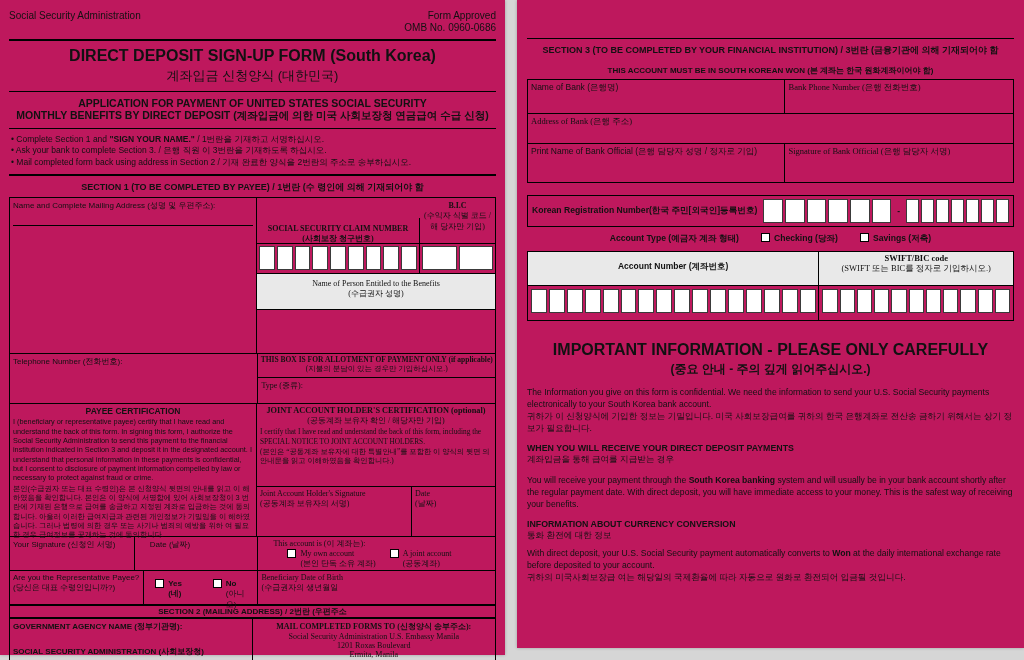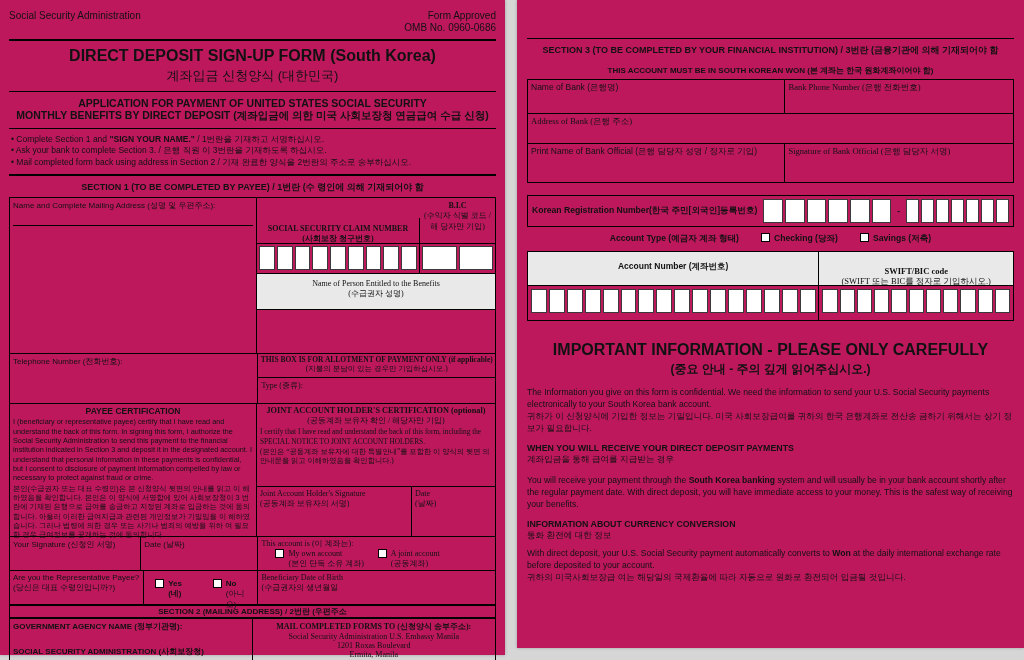--- a/index.html
+++ b/index.html
@@ -169,21 +169,21 @@
             <div>(공동계좌 보유자의 서명)</div>
           </div>
           <div class="c" style="width:83px;">
             <div>Date</div>
             <div>(날짜)</div>
           </div>
         </div>
       </div>
     </div>
 
-    <div class="row" style="height:34px;">
+    <div class="row" style="height:34px;gap:12px;">
       <div class="c" style="width:132px;">
         <span>Your Signature (신청인 서명)</span>
       </div>
       <div class="c" style="width:118px;">
         <span>Date (날짜)</span>
       </div>
       <div class="c" style="width:238px; padding:1px 3px;">
         <div>This account is (이 계좌는):</div>
         <div style="display:flex; gap:14px; padding-left:14px;">
           <div class="cbrow">
@@ -313,21 +313,21 @@
       <span class="cb"></span>
       <span class="b">Savings (저축)</span>
     </span>
   </div>
 
   <div class="tbl">
     <div class="row" style="height:34px;">
       <div class="c shade ctr" style="width:292px; padding-top:9px;">
         <span class="b">Account Number (계좌번호)</span>
       </div>
-      <div class="c shade ctr" style="width:194px; padding-top:14px;">
+      <div class="c shade ctr" style="width:194px; padding-top:1px;">
         <div class="b">SWIFT/BIC code</div>
         <div>(SWIFT 또는 BIC를 정자로 기입하시오.)</div>
       </div>
     </div>
     <div class="row" style="height:34px;">
       <div class="c" style="width:292px; padding:3px;">
         <div class="boxes">
             <div class="box"></div>
             <div class="box"></div>
             <div class="box"></div>

